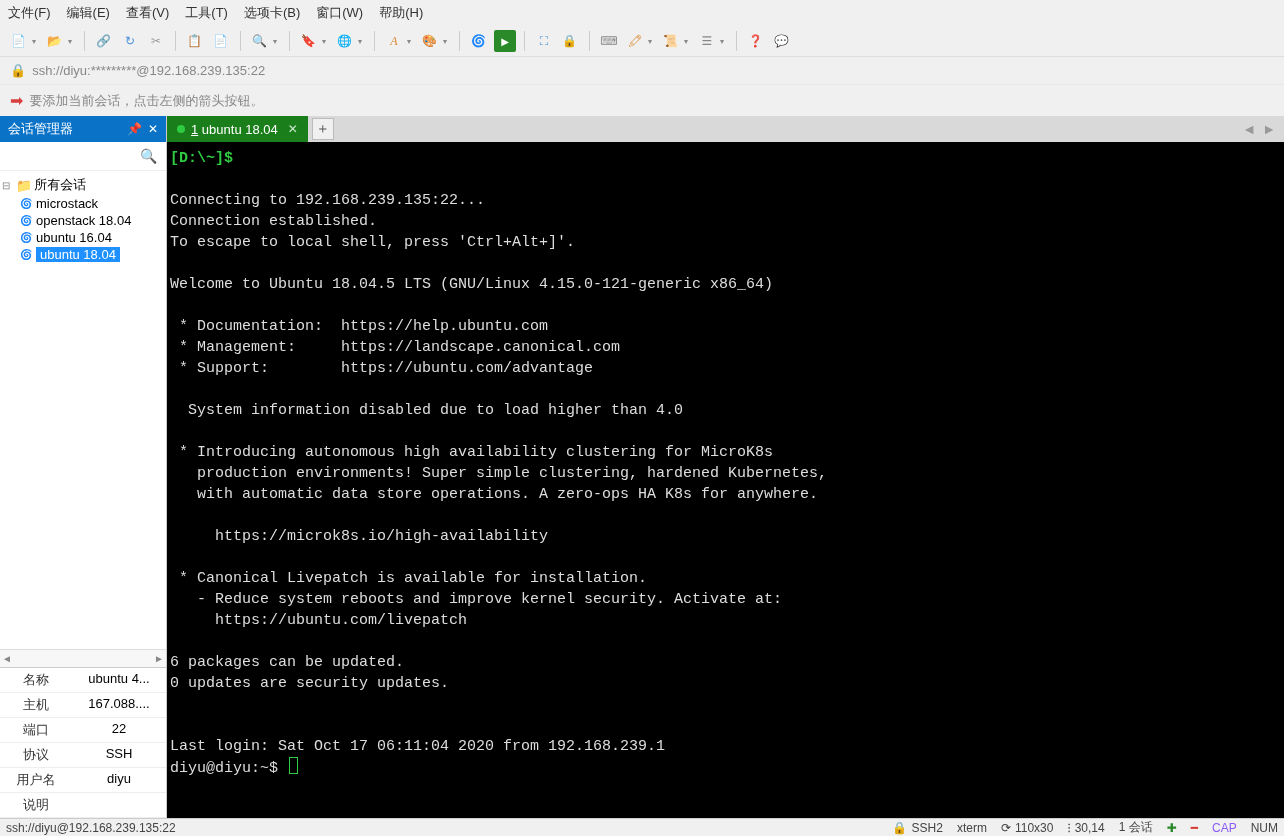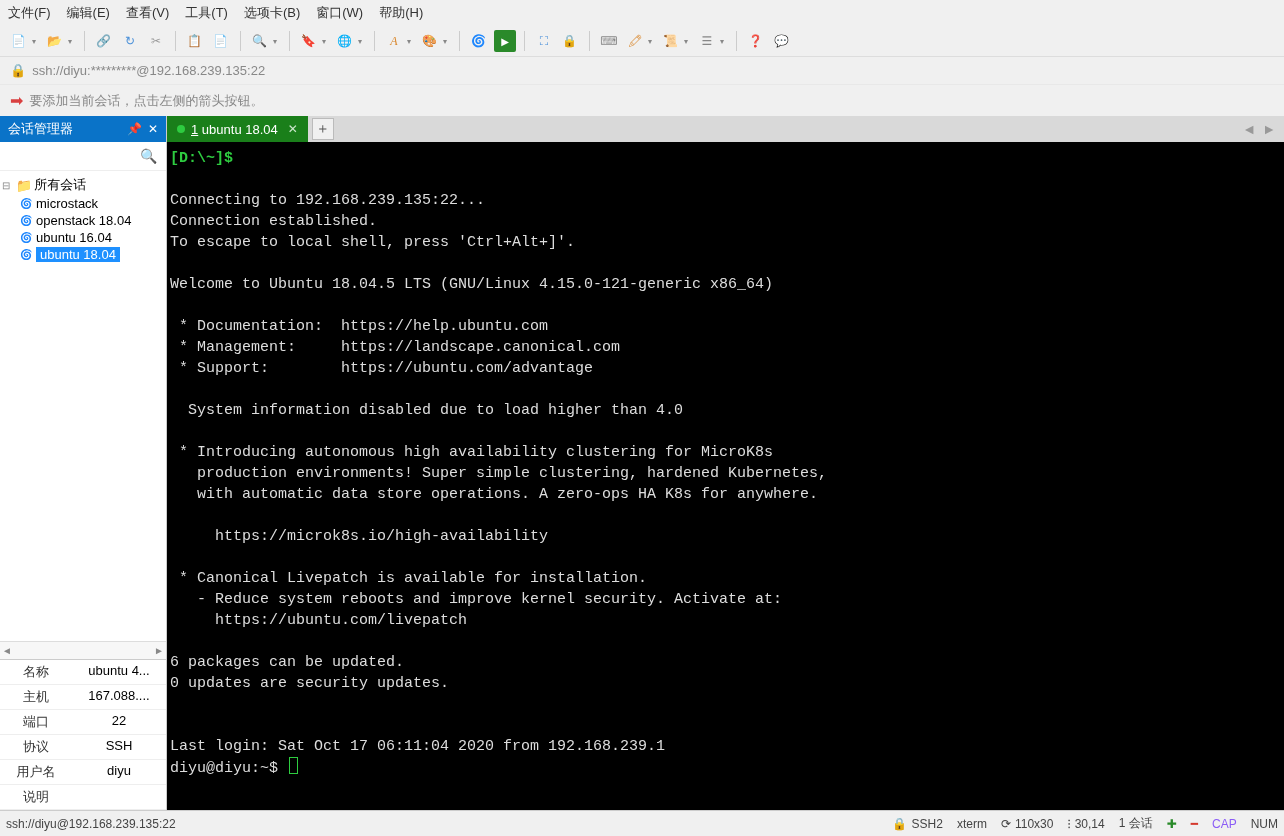--- a/index.html
+++ b/index.html
@@ -41,21 +41,21 @@
   .tab .dot { width:8px; height:8px; border-radius:50%; background:#2ecc40;}
   .tab .label { text-decoration: none; }
   .tab .u { text-decoration: underline;}
   .tab .x { color:#cce8cc; font-size:12px; margin-left:4px;}
   .tab-add { width:22px; height:22px; margin-left:4px; background:#f0f0f0; border:1px solid #bbb; display:flex; align-items:center; justify-content:center; font-size:14px; color:#555; cursor:pointer;}
   .tab-nav { margin-left:auto; display:flex; gap:6px; padding-right:8px; color:#999; font-size:14px;}
   .terminal { flex:1; background:#000; color:#ddd; font-family: Consolas, "Courier New", monospace; font-size:15px; line-height:21px; padding:6px 3px; white-space:pre; overflow:hidden;}
   .term-green { color:#2ecc40; font-weight:bold;}
   .term-line { white-space:pre;}
   .cursor { display:inline-block; width:9px; height:17px; border:1px solid #2ecc40; margin-left:2px; vertical-align:-2px;}
-  .statusbar { height:26px; background:#f0f0f0; border-top:1px solid #ccc; display:flex; align-items:center; font-size:12px; color:#444; padding:0 6px; gap:14px;}
+  .statusbar { height:18px; background:#f0f0f0; border-top:1px solid #ccc; display:flex; align-items:center; font-size:12px; color:#444; padding:0 6px; gap:14px;}
   .statusbar .spacer { flex:1;}
   .status-item { display:flex; align-items:center; gap:4px;}
   .status-green { color:#1a8a1a;}
 </style>
 </head>
 <body>
 
 <div class="menubar">
   <span>文件(F)</span>
   <span>编辑(E)</span>

